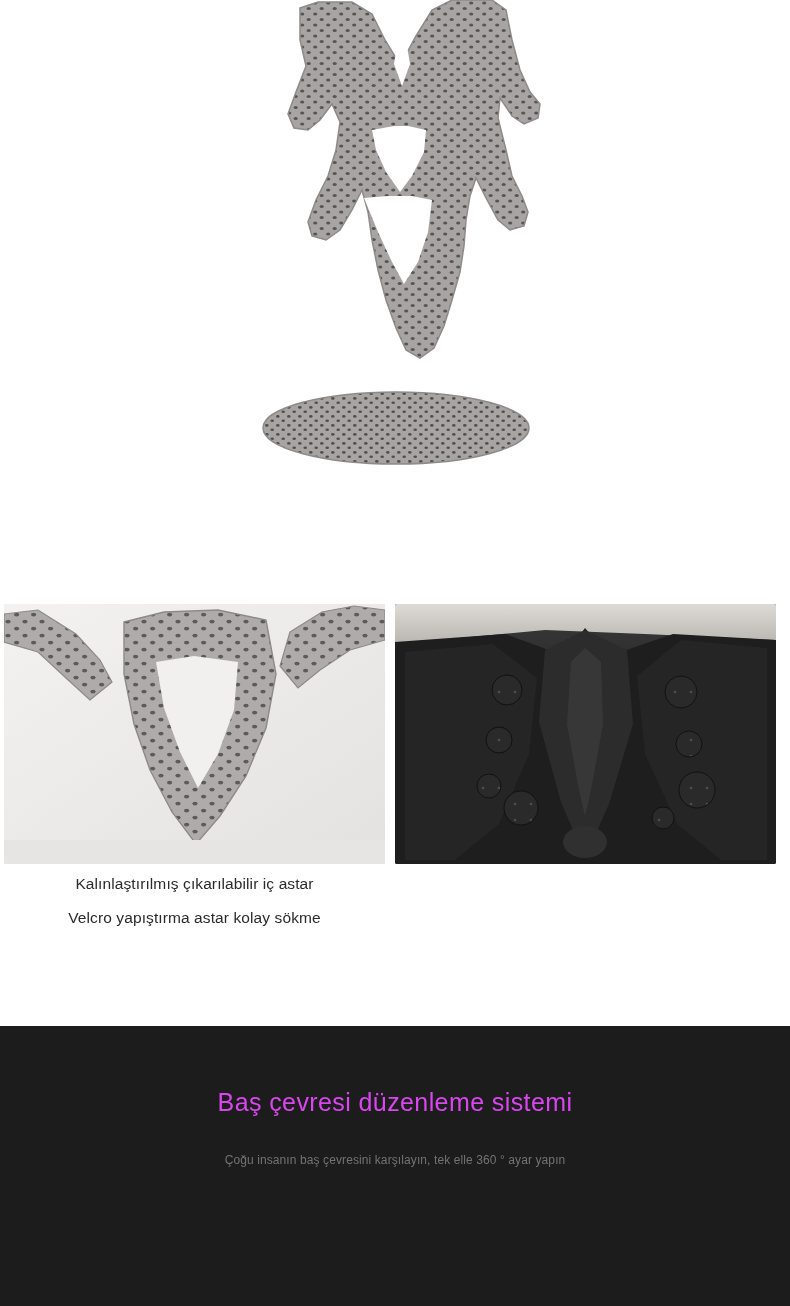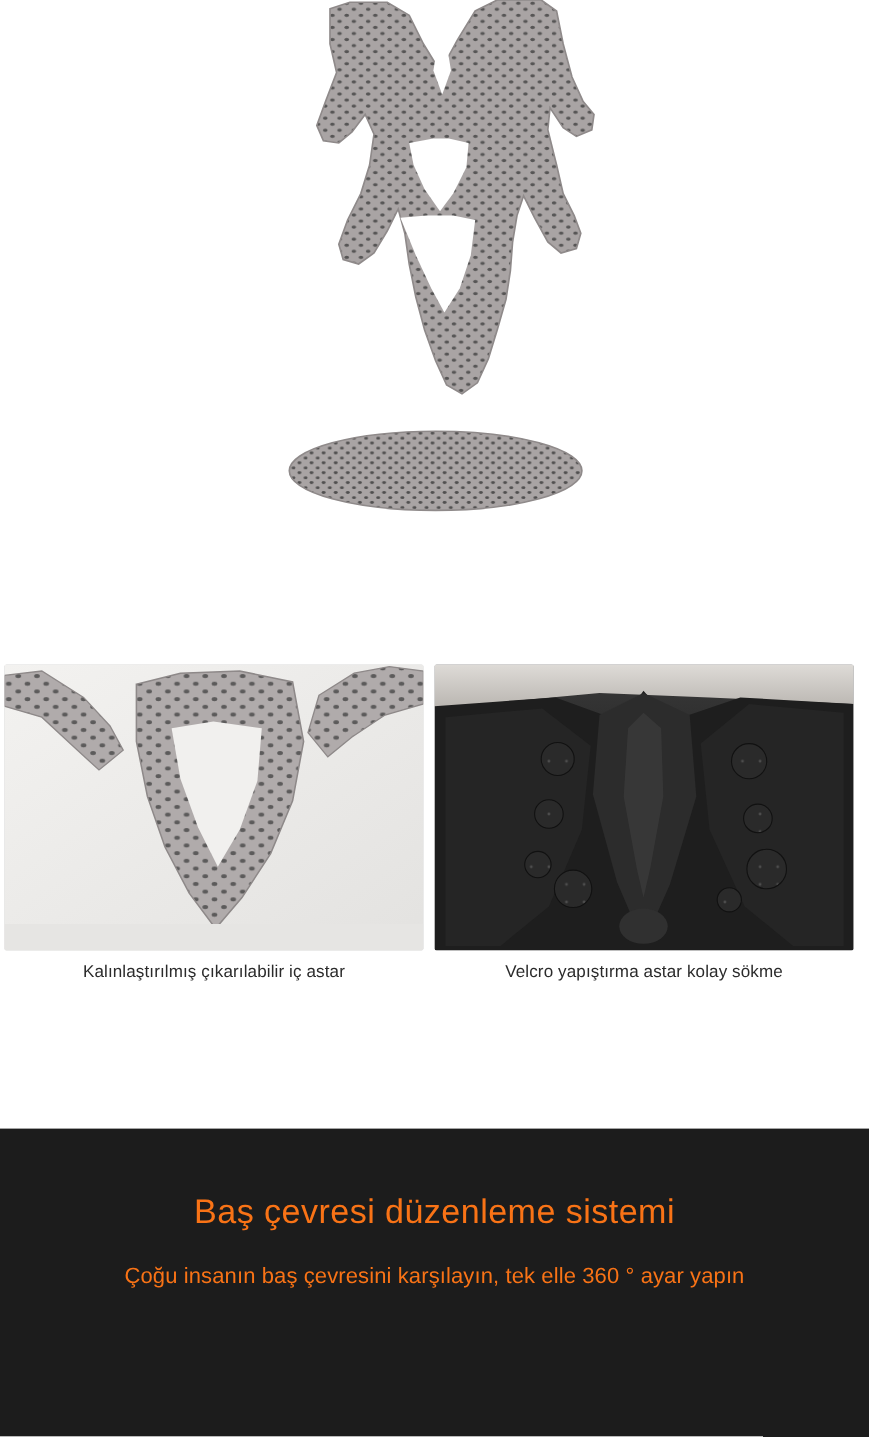--- a/index.html
+++ b/index.html
@@ -62,20 +62,21 @@
   .captions {
     position: absolute;
     top: 872px;
     left: 0;
     width: 790px;
     height: 40px;
     display: flex;
     padding: 0 4px;
     box-sizing: border-box;
     gap: 10px;
+    flex-direction: column;
   }
   .caption {
     width: 381px;
     text-align: center;
     font-size: 15.5px;
     color: #2b2b2b;
     line-height: 24px;
     letter-spacing: 0.1px;
   }
 
@@ -84,32 +85,32 @@
     position: absolute;
     left: 0;
     top: 1026px;
     width: 790px;
     height: 280px;
     background: #1c1c1c;
     color: #ffffff;
     text-align: center;
   }
   .banner-title {
-    font-size: 31px;
+    font-size: 25px;
     font-weight: 400;
     letter-spacing: 0.4px;
-    color: #f97316;
+    color: #d946ef;
     margin: 0;
     padding-top: 56px;
     line-height: 40px;
   }
   .banner-sub {
-    font-size: 20px;
+    font-size: 12px;
     font-weight: 400;
-    color: #f97316;
+    color: #737373;
     margin: 0;
     padding-top: 26px;
     line-height: 24px;
     letter-spacing: 0.1px;
   }
 </style>
 </head>
 <body>
 
 <div class="page">

